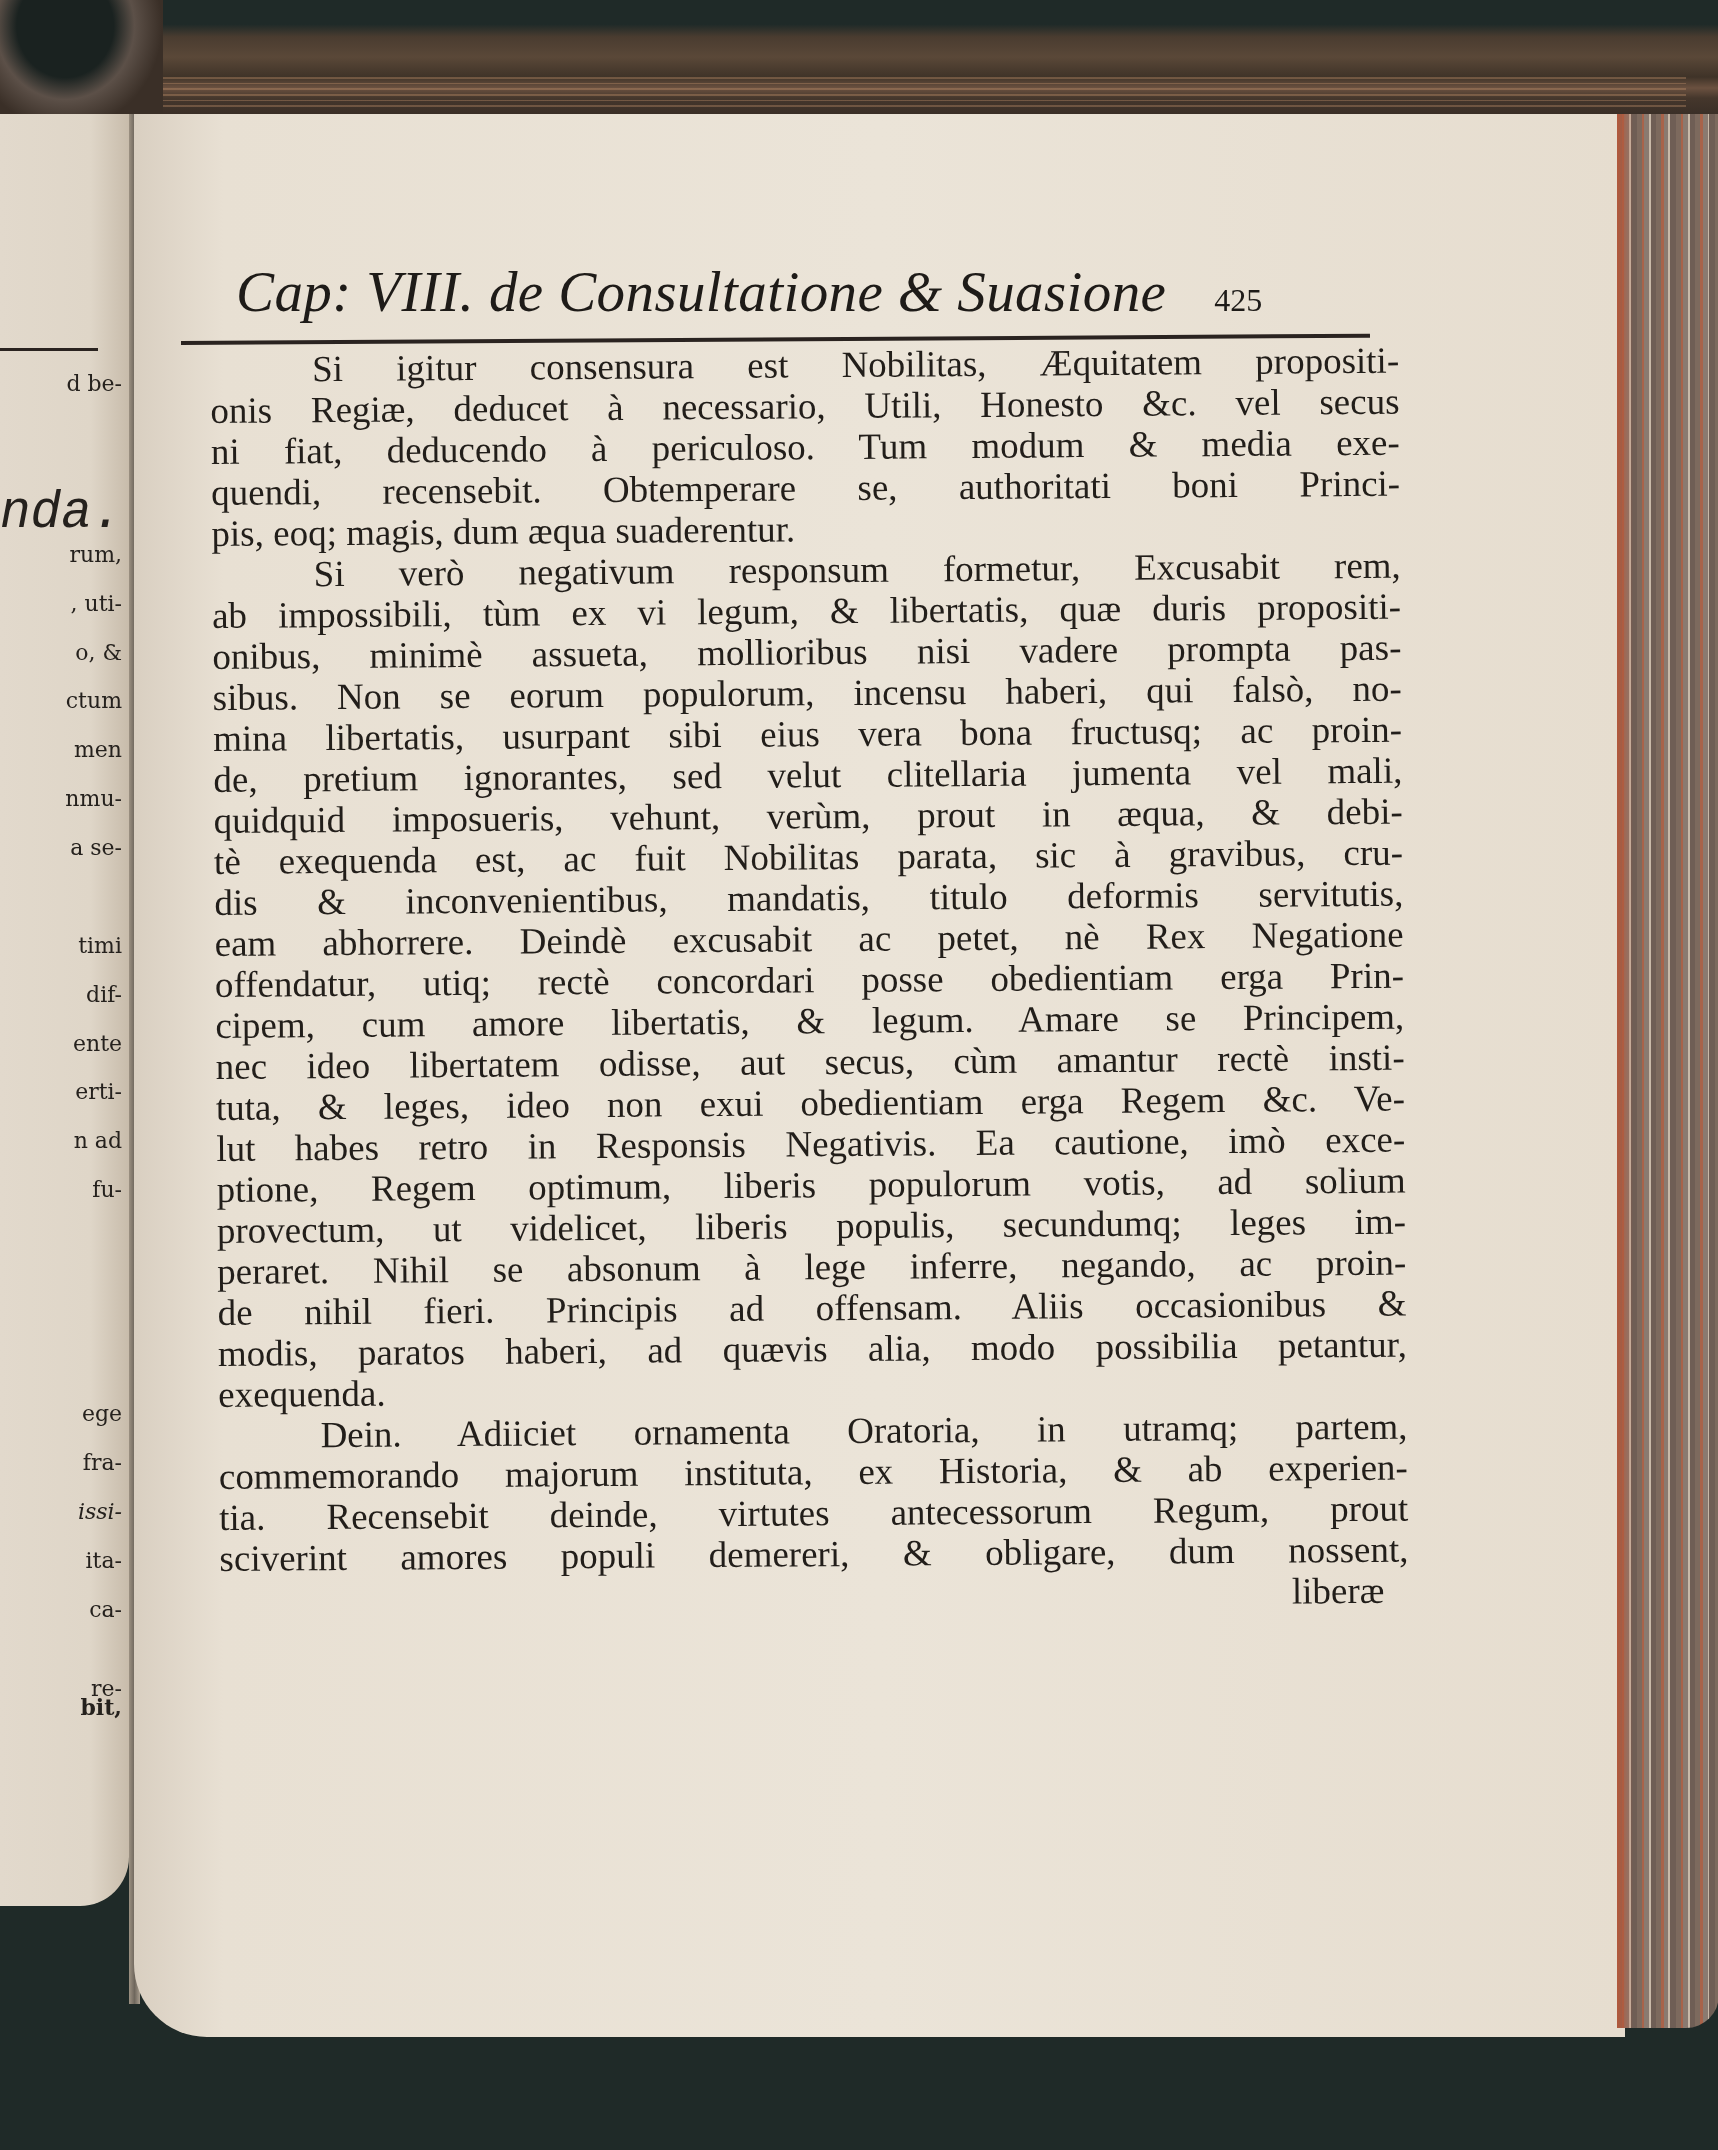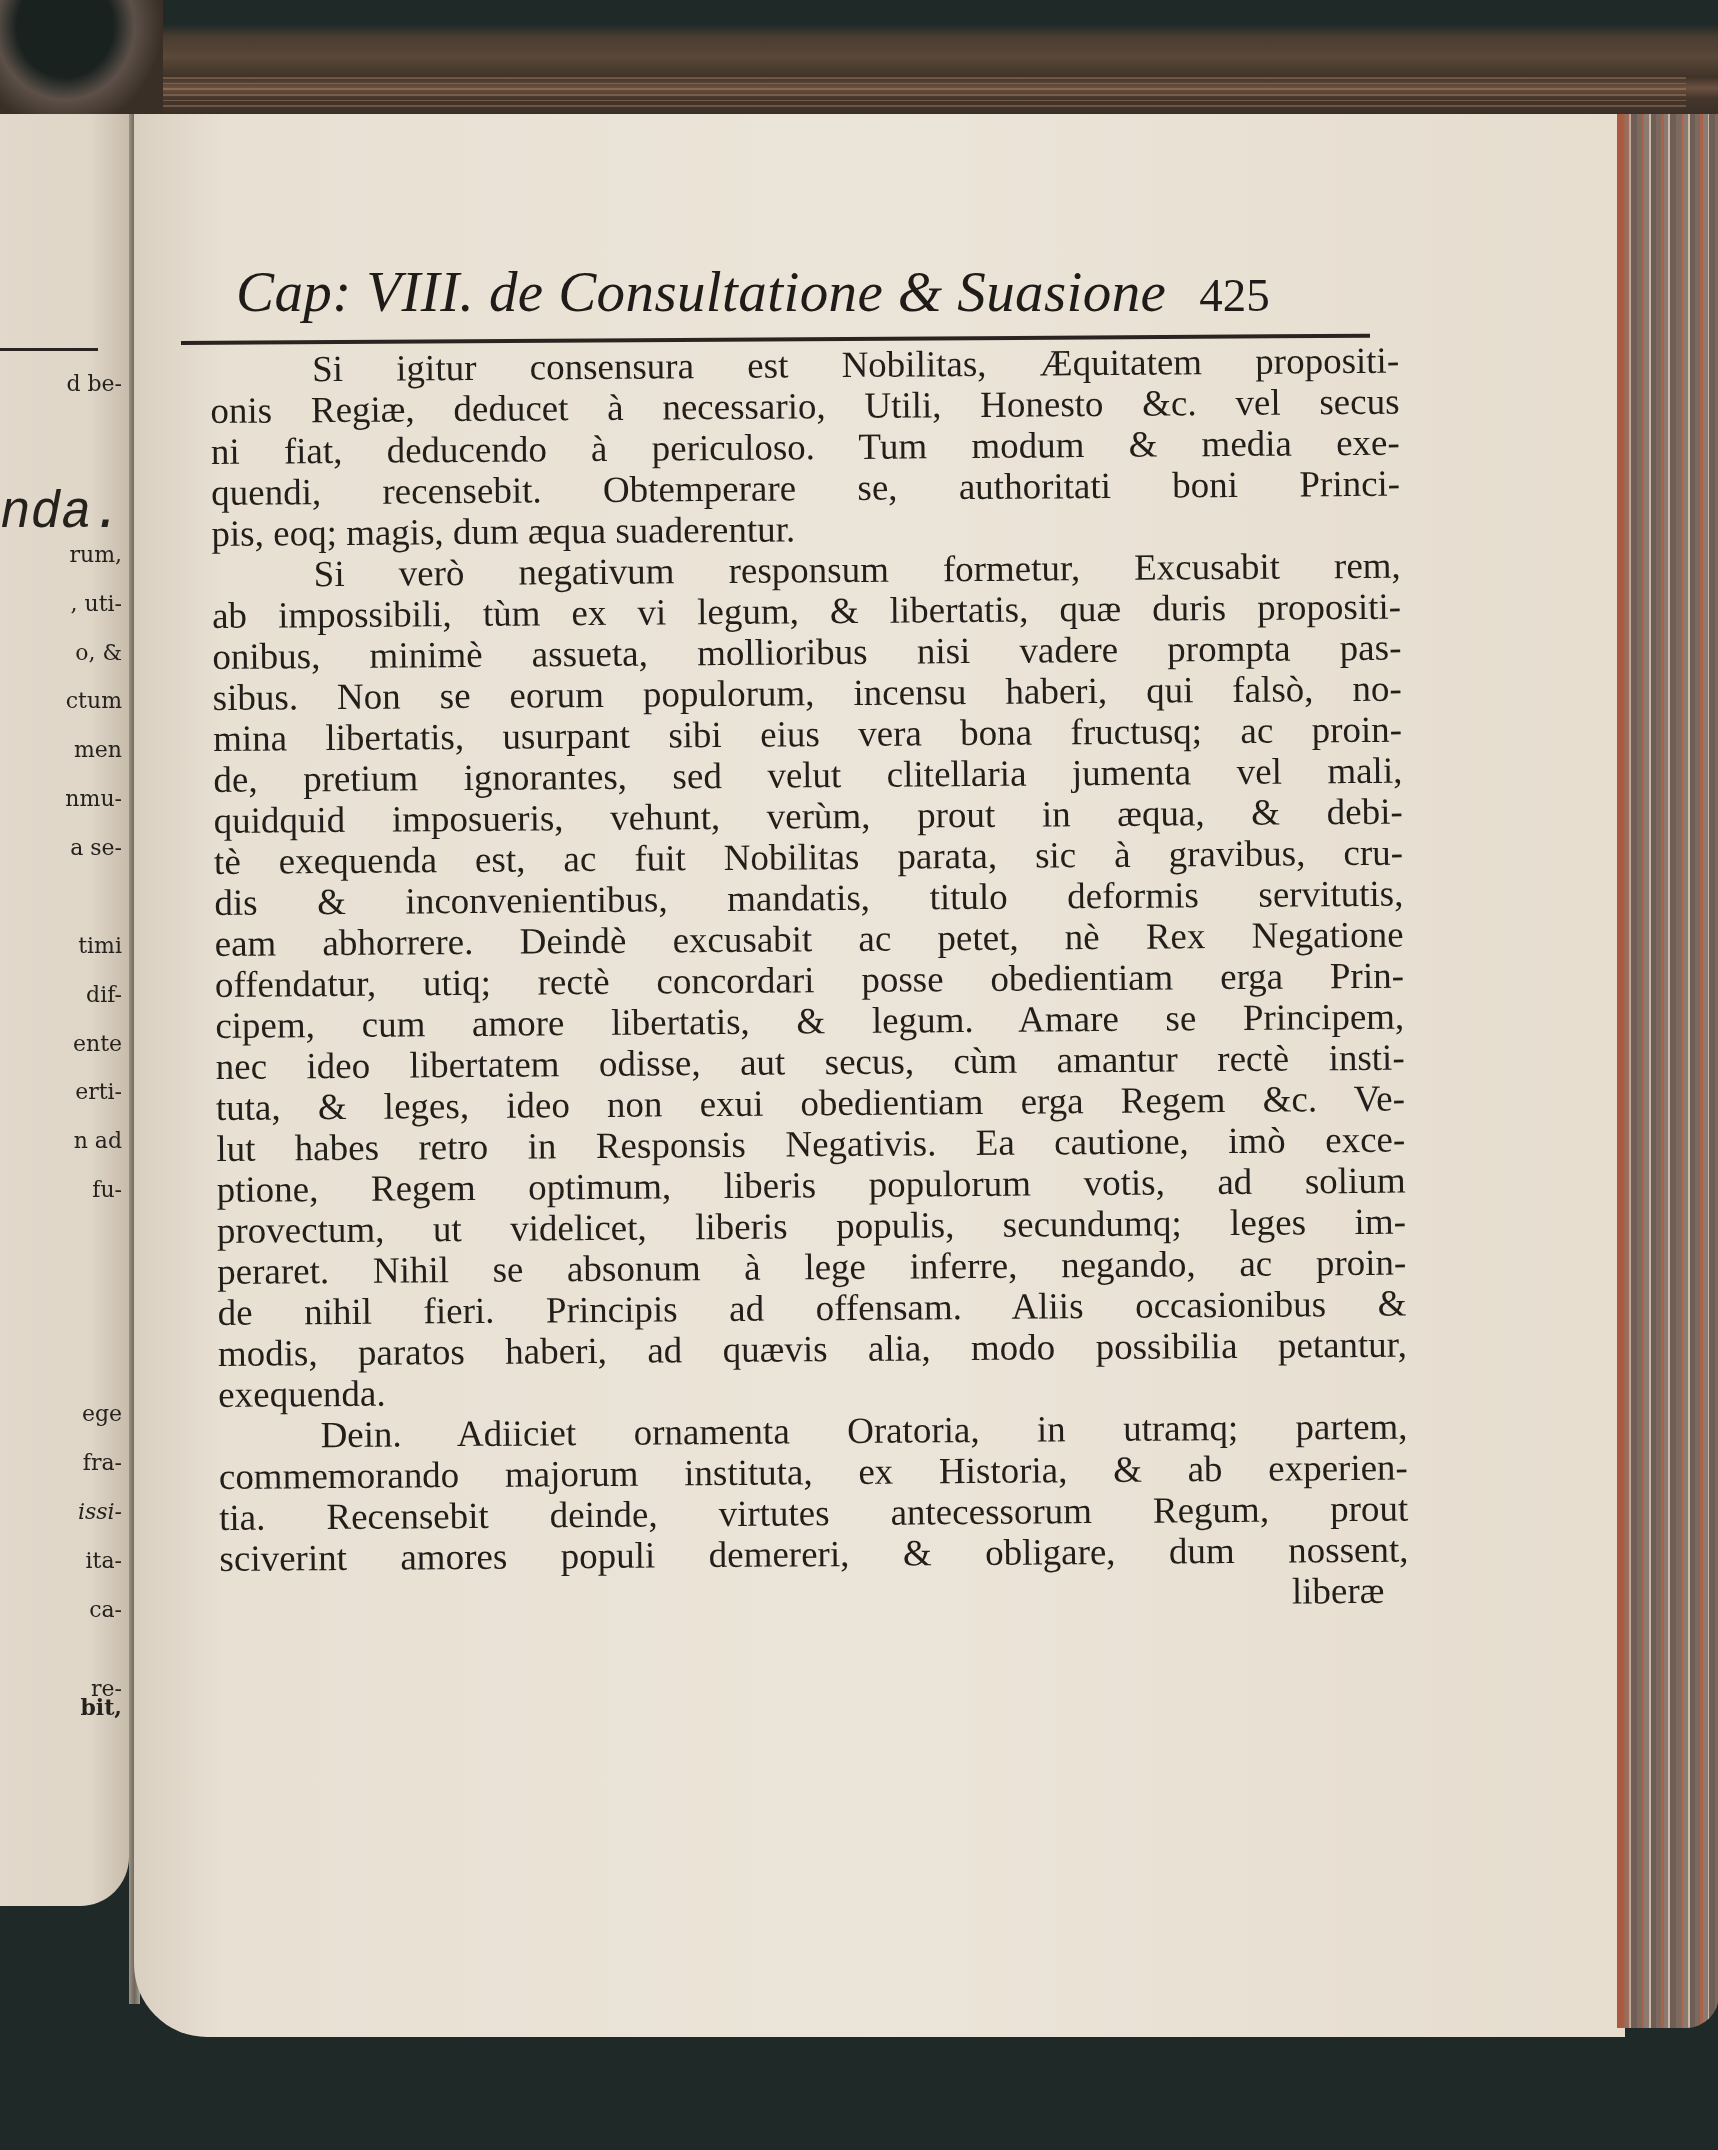--- a/index.html
+++ b/index.html
@@ -52,21 +52,21 @@
   
   .header {
     position: absolute; left: 236px; top: 259px; width: 1157px; height: 65px;
     display: flex; align-items: baseline; text-align: right;
   }
   .running-title {
     font-style: italic; font-size: 57px; color: #1e1b18; letter-spacing: 0.4px;
     white-space: nowrap;
   }
   .page-number {
-    font-size: 47px; color: #1e1b18; margin-left: 33px; white-space: nowrap;
+    font-size: 32px; color: #1e1b18; margin-left: 48px; white-space: nowrap;
   }
   .header-rule {
     position: absolute; left: 181px; top: 341px; width: 1189px; height: 4.1px;
     background: #2a2320; transform: rotate(-0.35deg); transform-origin: left;
   }
   .body-text {
     position: absolute; left: 210px; top: 349px; width: 1189px;
     font-size: 37px; line-height: 41px; color: #221e1a;
     transform: rotate(-0.45deg); transform-origin: top left;
   }

